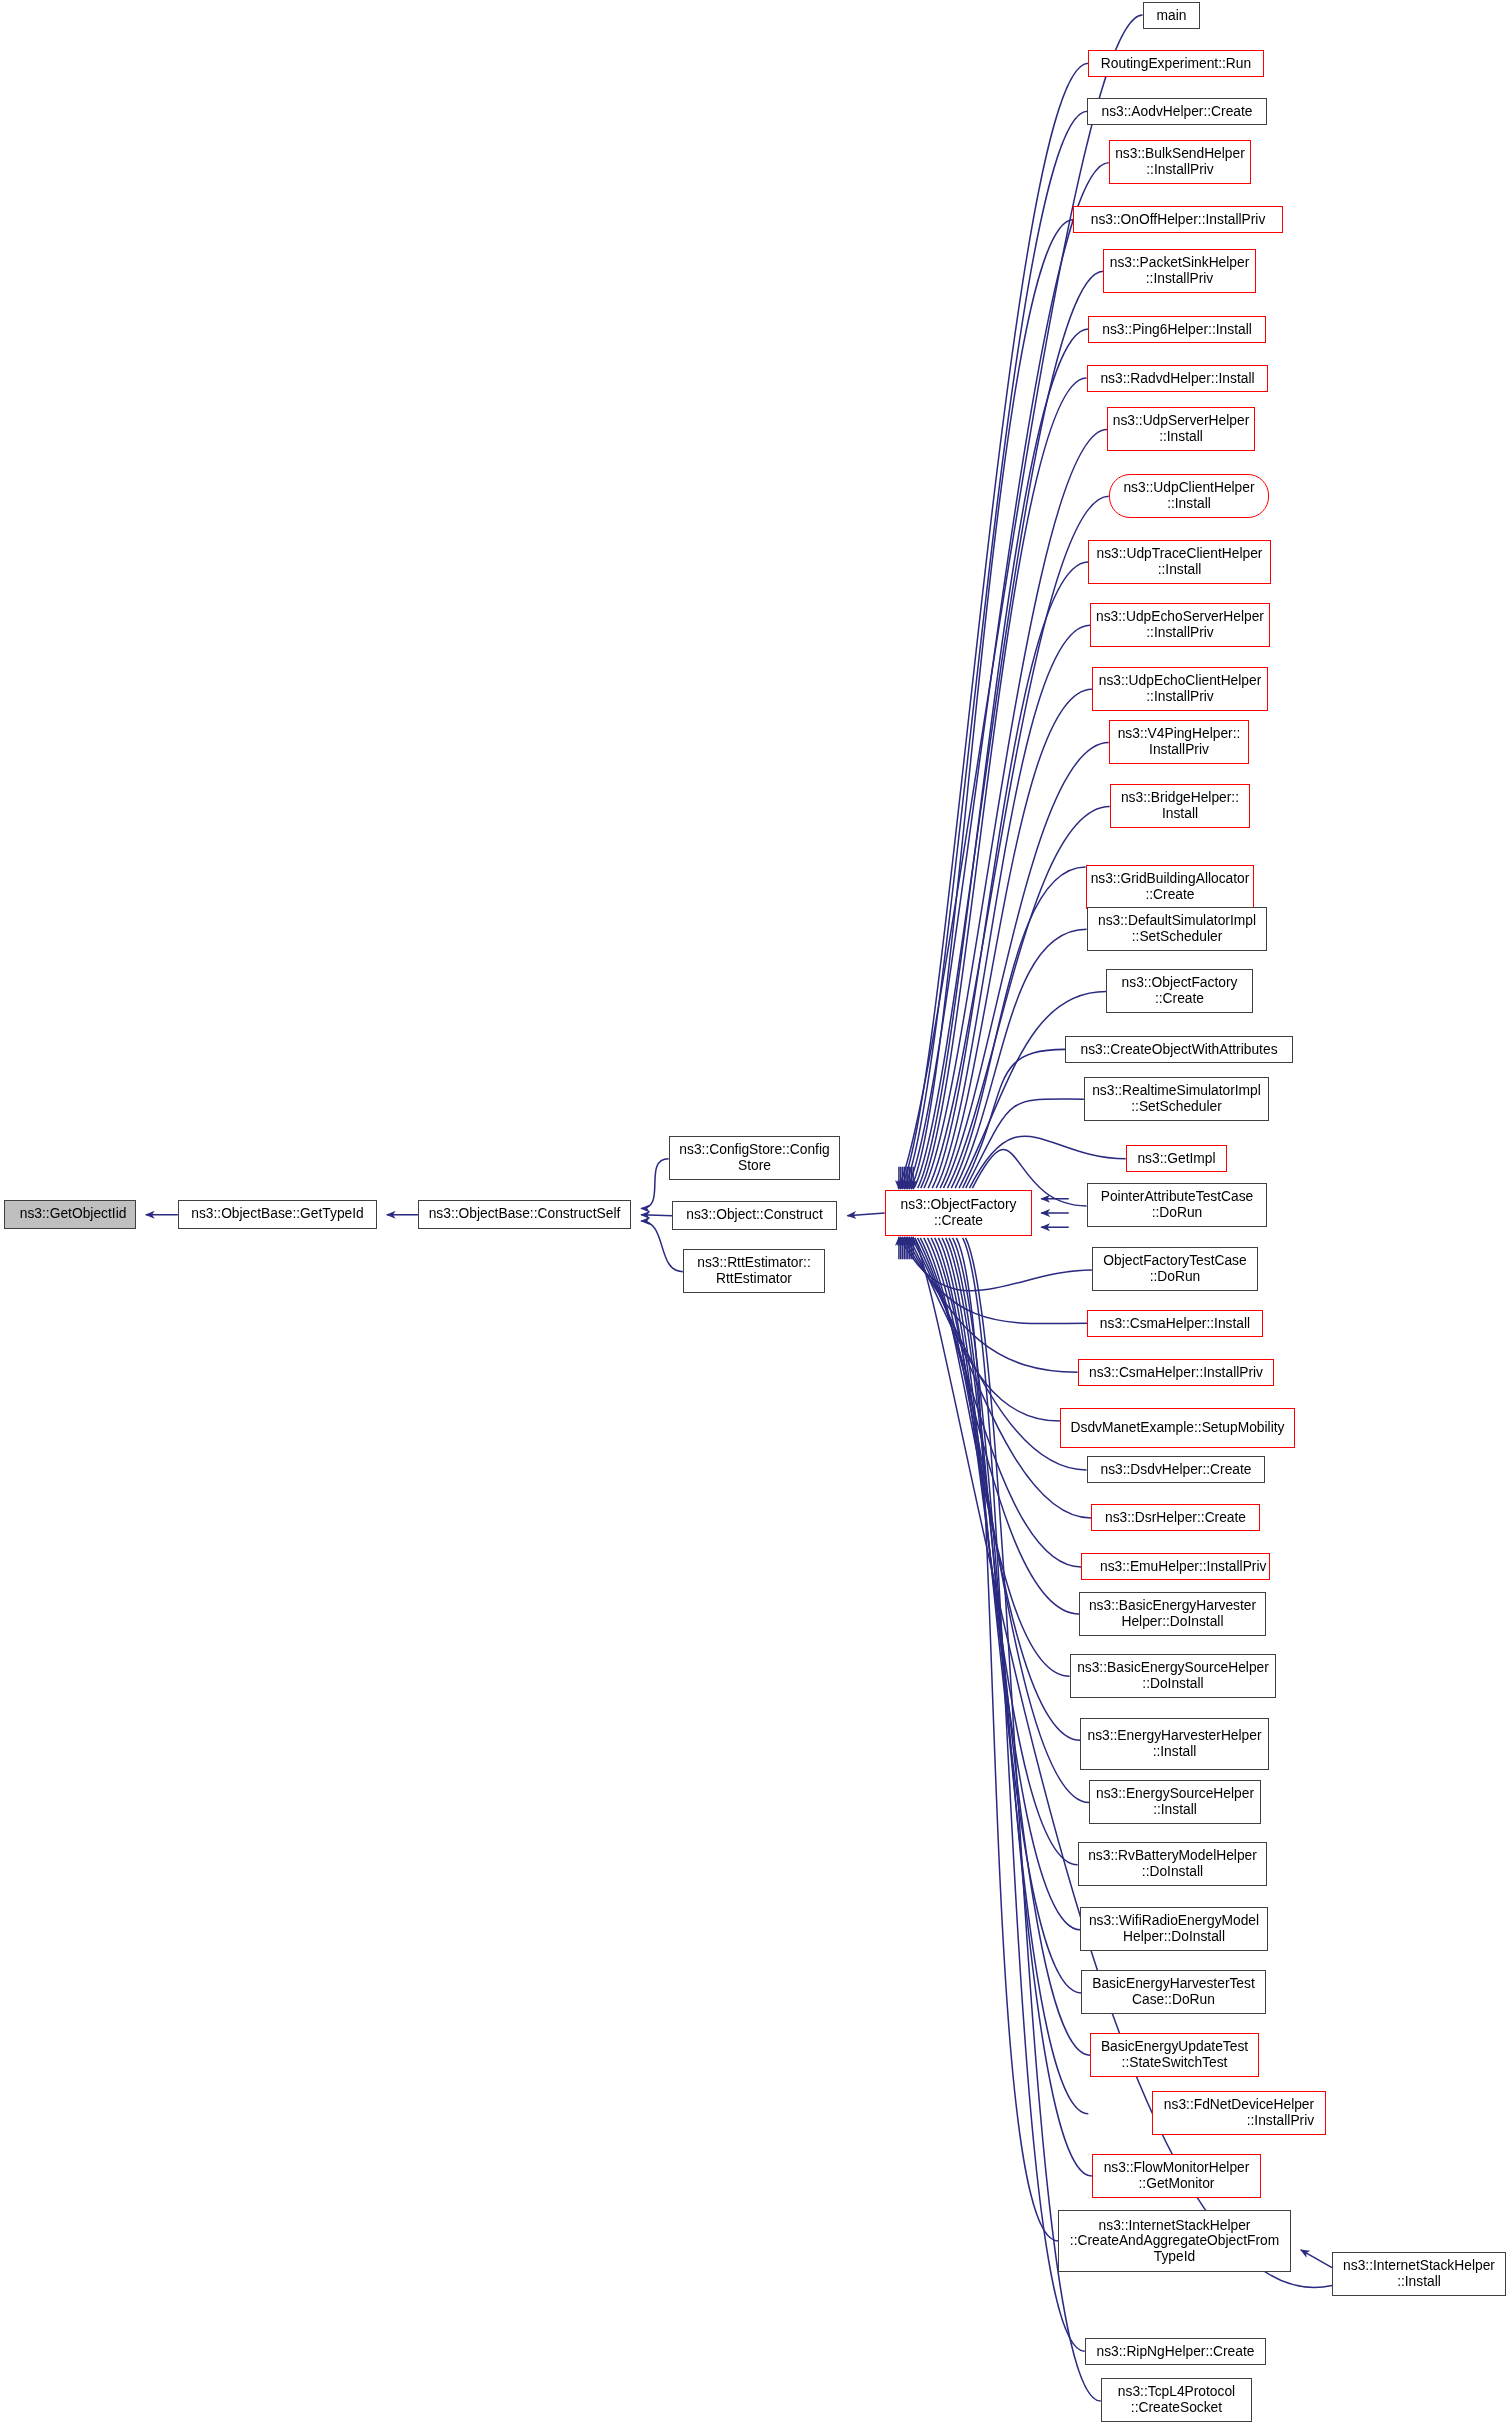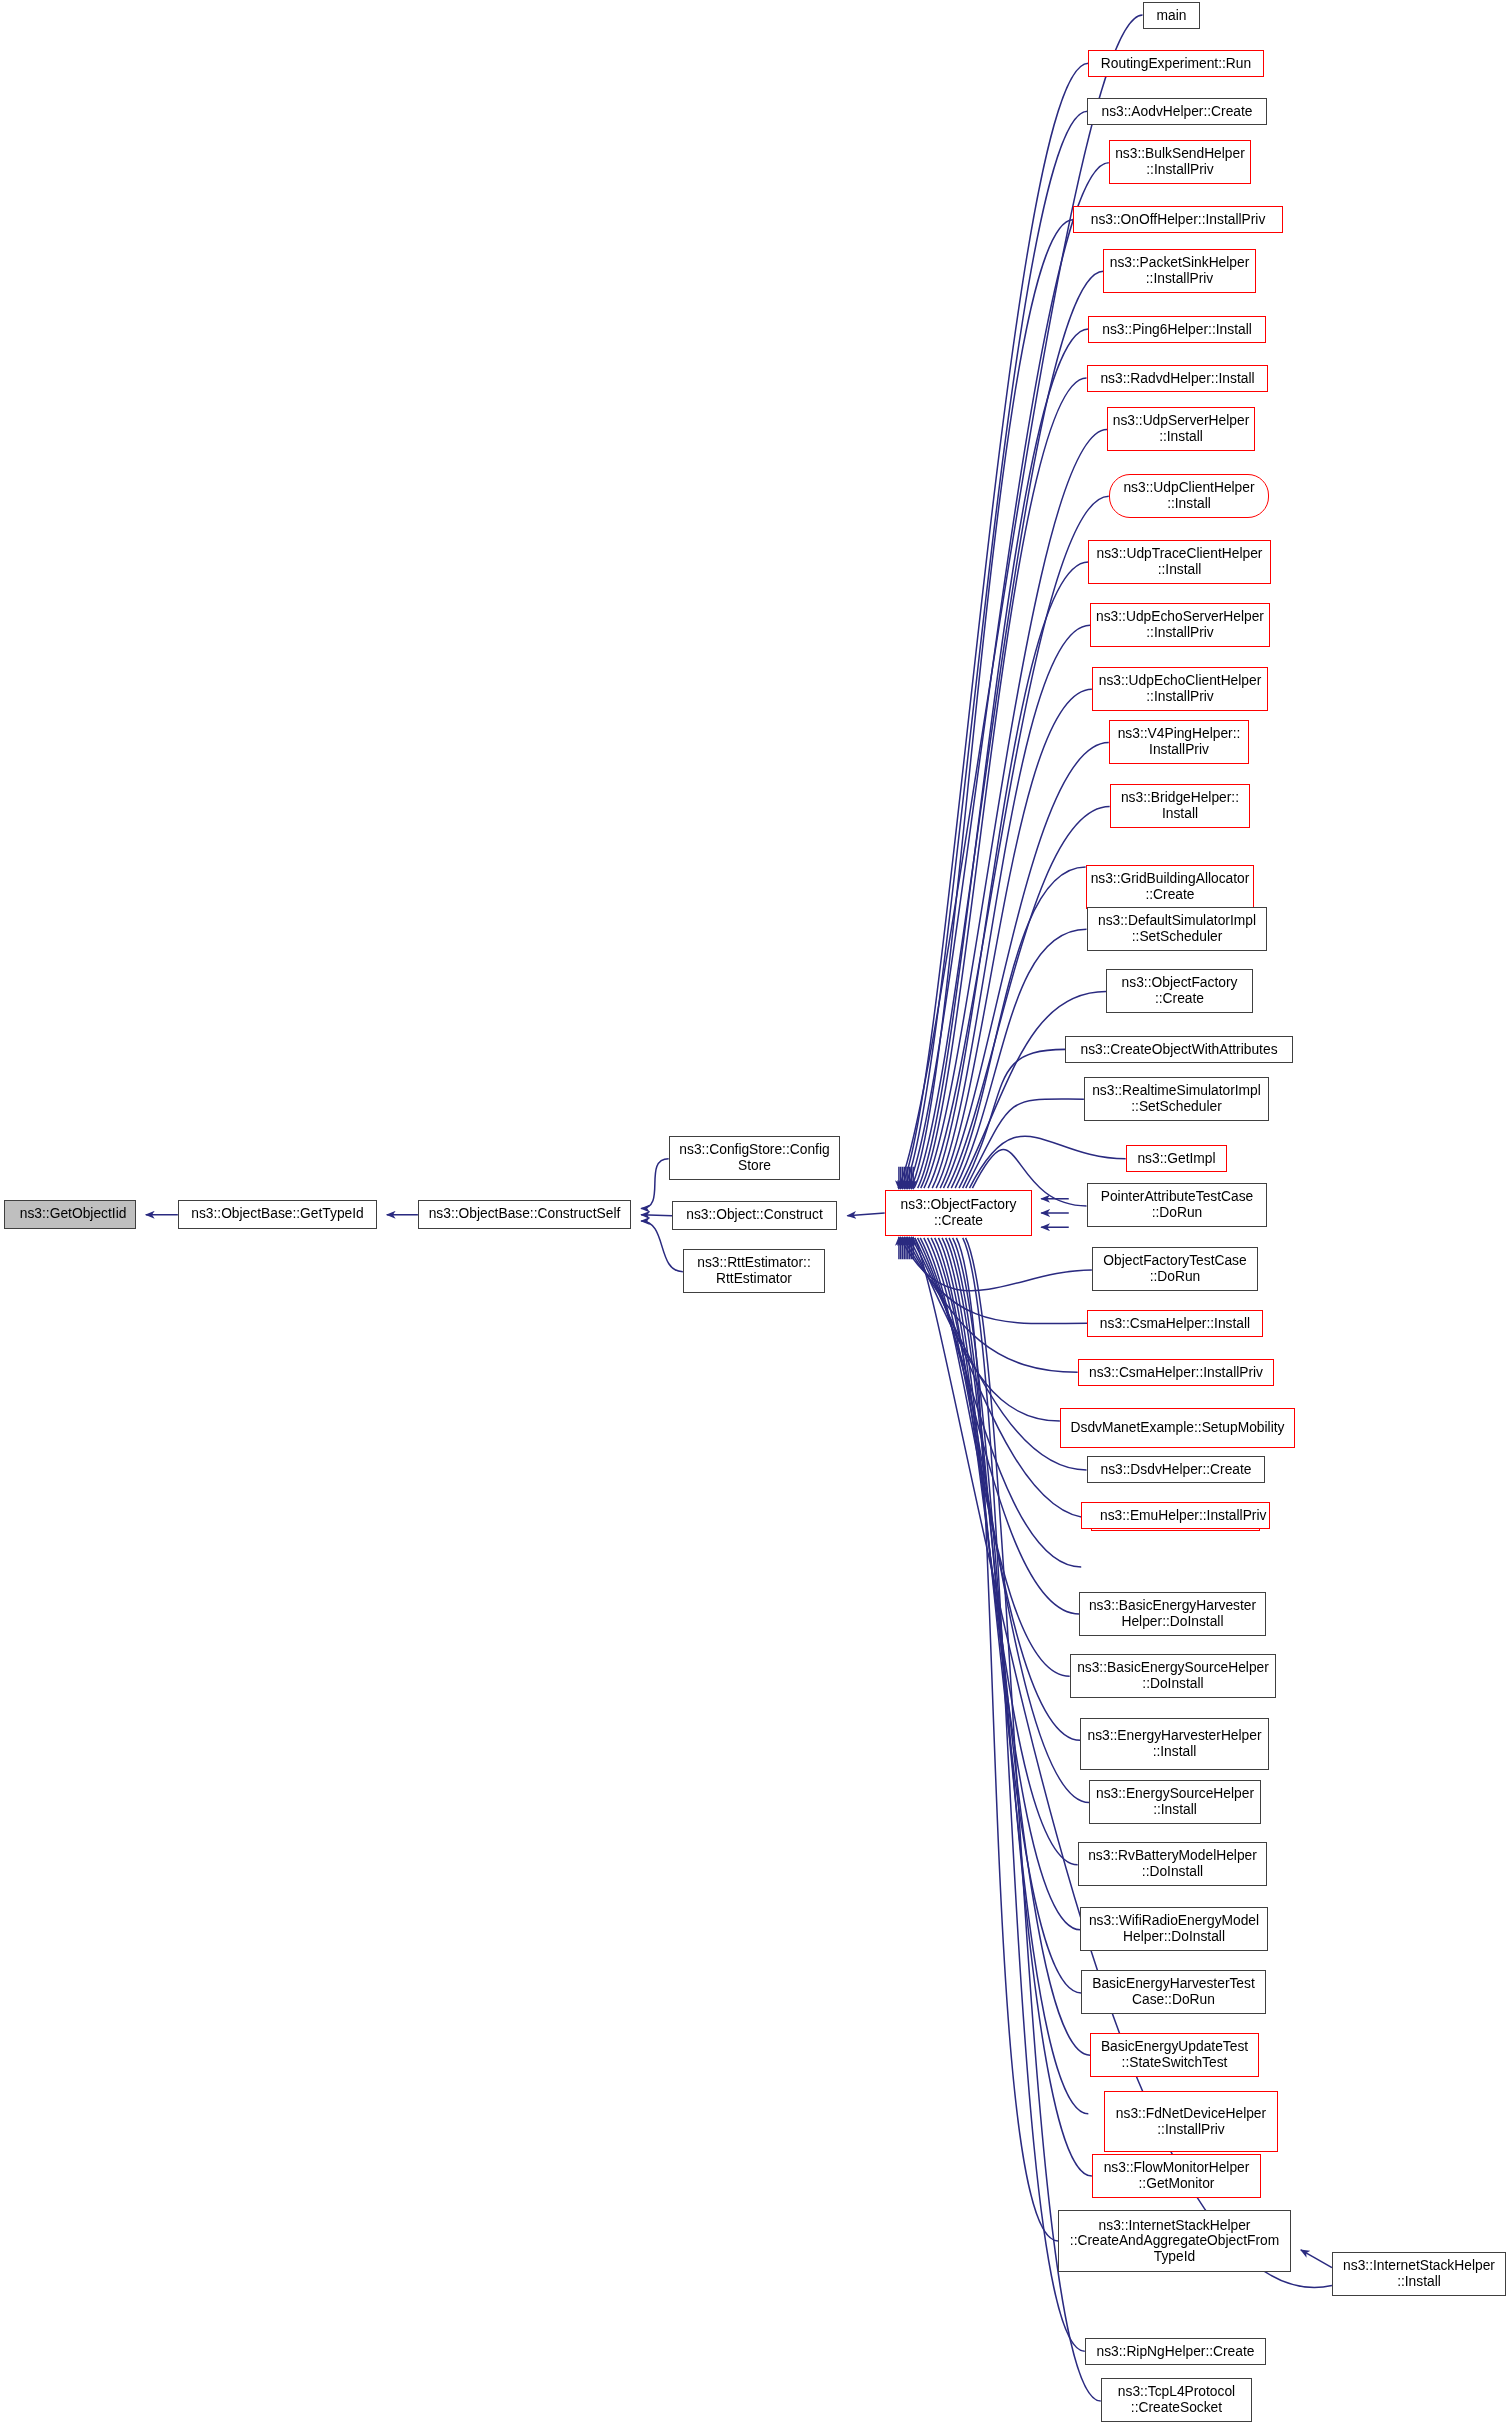--- a/index.html
+++ b/index.html
@@ -146,38 +146,38 @@
       <div class="node red" style="left: 1126px; top: 1145px; width: 101px; height: 27px;">ns3::GetImpl</div>
       <div class="node gray" style="left: 1087px; top: 1183px; width: 180px; height: 44px;">PointerAttributeTestCase
 ::DoRun</div>
       <div class="node gray" style="left: 1092px; top: 1247px; width: 166px; height: 44px;">ObjectFactoryTestCase
 ::DoRun</div>
       <div class="node red" style="left: 1087px; top: 1310px; width: 176px; height: 27px;">ns3::CsmaHelper::Install</div>
       <div class="node red" style="left: 1078px; top: 1359px; width: 196px; height: 27px;">ns3::CsmaHelper::InstallPriv</div>
       <div class="node red" style="left: 1060px; top: 1408px; width: 235px; height: 40px;">DsdvManetExample::SetupMobility</div>
       <div class="node gray" style="left: 1087px; top: 1456px; width: 178px; height: 27px;">ns3::DsdvHelper::Create</div>
       <div class="node red" style="left: 1091px; top: 1504px; width: 169px; height: 27px;">ns3::DsrHelper::Create</div>
-      <div class="node red" style="left: 1081px; top: 1502px; width: 189px; height: 27px; padding-left: 19px;">ns3::EmuHelper::InstallPriv</div>
+      <div class="node red" style="left: 1081px; top: 1553px; width: 189px; height: 27px; padding-left: 19px;">ns3::EmuHelper::InstallPriv</div>
       <div class="node gray" style="left: 1079px; top: 1592px; width: 187px; height: 44px;">ns3::BasicEnergyHarvester
 Helper::DoInstall</div>
       <div class="node gray" style="left: 1070px; top: 1654px; width: 206px; height: 44px;">ns3::BasicEnergySourceHelper
 ::DoInstall</div>
       <div class="node gray" style="left: 1080px; top: 1718px; width: 189px; height: 52px;">ns3::EnergyHarvesterHelper
 ::Install</div>
       <div class="node gray" style="left: 1089px; top: 1780px; width: 172px; height: 44px;">ns3::EnergySourceHelper
 ::Install</div>
       <div class="node gray" style="left: 1078px; top: 1842px; width: 189px; height: 44px;">ns3::RvBatteryModelHelper
 ::DoInstall</div>
       <div class="node gray" style="left: 1080px; top: 1907px; width: 188px; height: 44px;">ns3::WifiRadioEnergyModel
 Helper::DoInstall</div>
       <div class="node gray" style="left: 1081px; top: 1970px; width: 185px; height: 44px;">BasicEnergyHarvesterTest
 Case::DoRun</div>
       <div class="node red" style="left: 1090px; top: 2033px; width: 169px; height: 44px;">BasicEnergyUpdateTest
 ::StateSwitchTest</div>
-      <div class="node red" style="left: 1104px; top: 2091px; width: 174px; height: 61px;">ns3::FdNetDeviceHelper
+      <div class="node red" style="left: 1152px; top: 2091px; width: 174px; height: 44px; text-align: right;">ns3::FdNetDeviceHelper
 ::InstallPriv</div>
       <div class="node red" style="left: 1092px; top: 2154px; width: 169px; height: 44px;">ns3::FlowMonitorHelper
 ::GetMonitor</div>
       <div class="node gray" style="left: 1058px; top: 2210px; width: 233px; height: 62px;">ns3::InternetStackHelper
 ::CreateAndAggregateObjectFrom
 TypeId</div>
       <div class="node gray" style="left: 1332px; top: 2252px; width: 174px; height: 44px;">ns3::InternetStackHelper
 ::Install</div>
       <div class="node gray" style="left: 1085px; top: 2338px; width: 181px; height: 27px;">ns3::RipNgHelper::Create</div>
       <div class="node gray" style="left: 1101px; top: 2378px; width: 151px; height: 44px;">ns3::TcpL4Protocol

